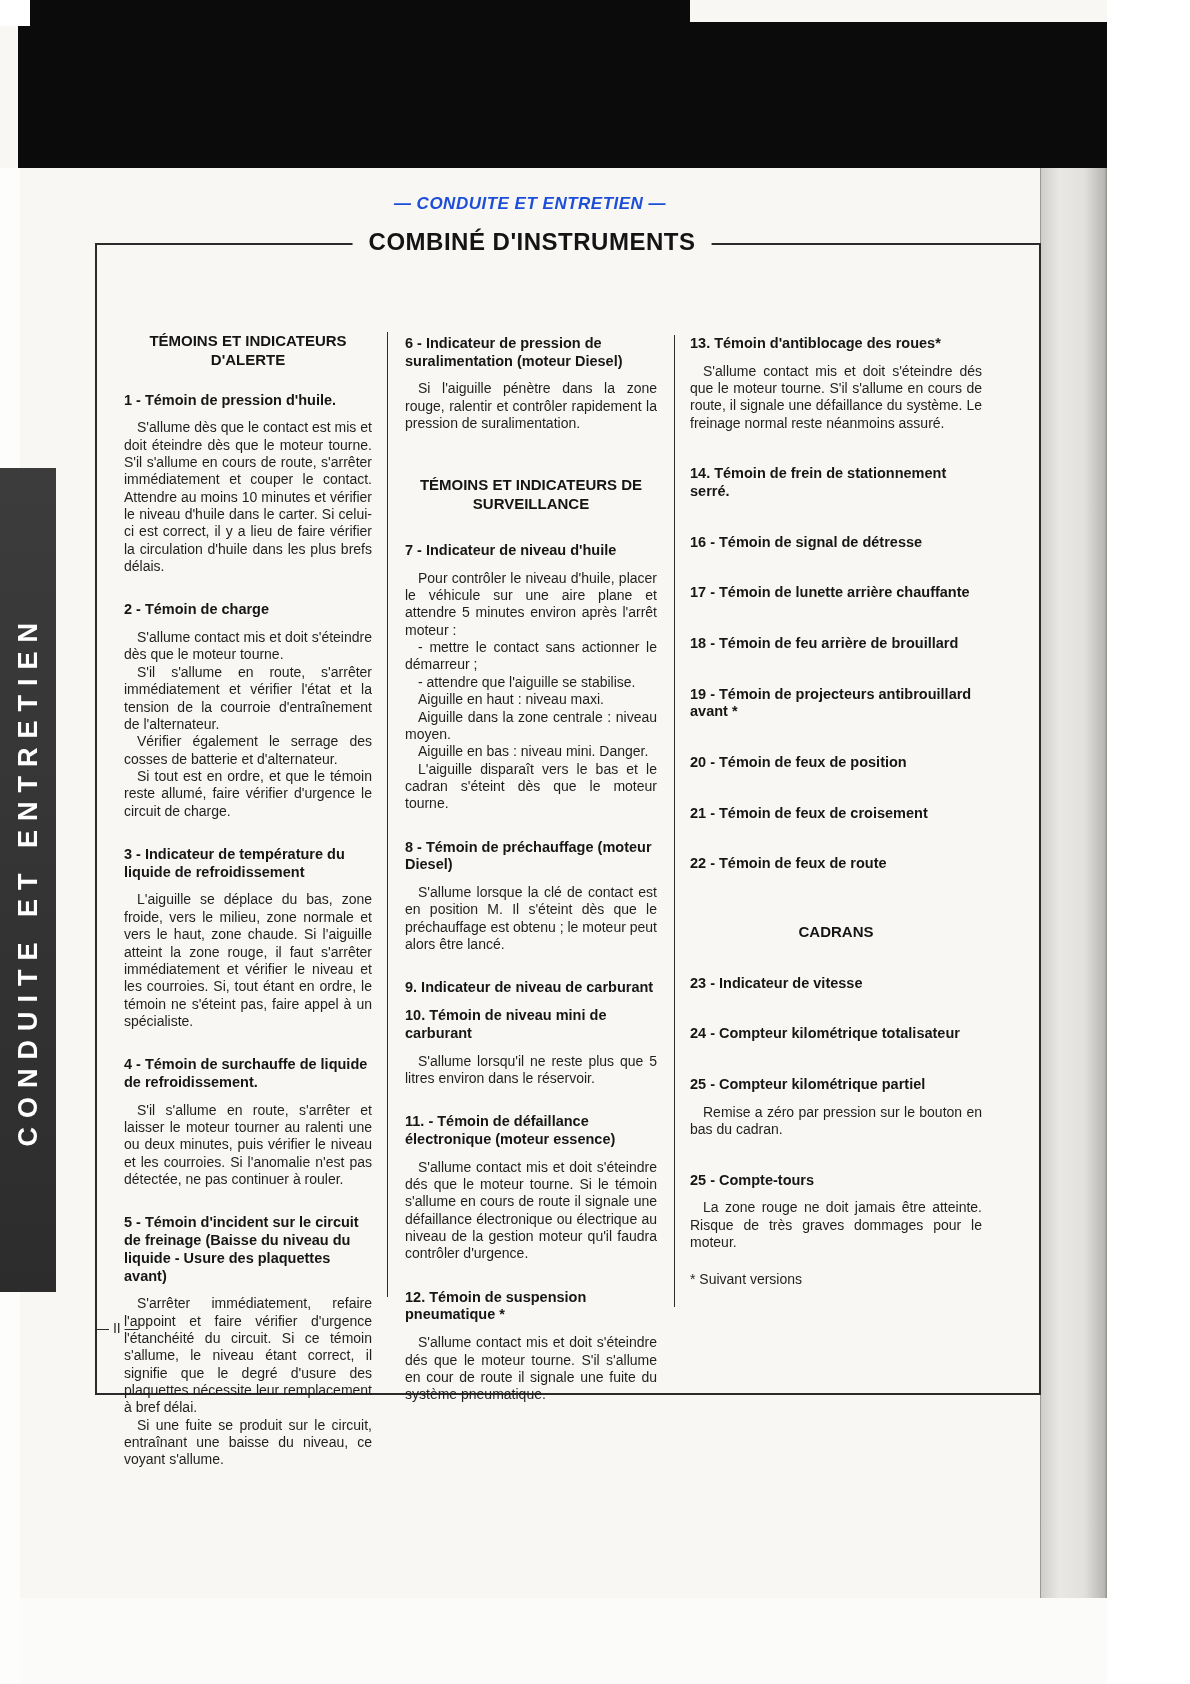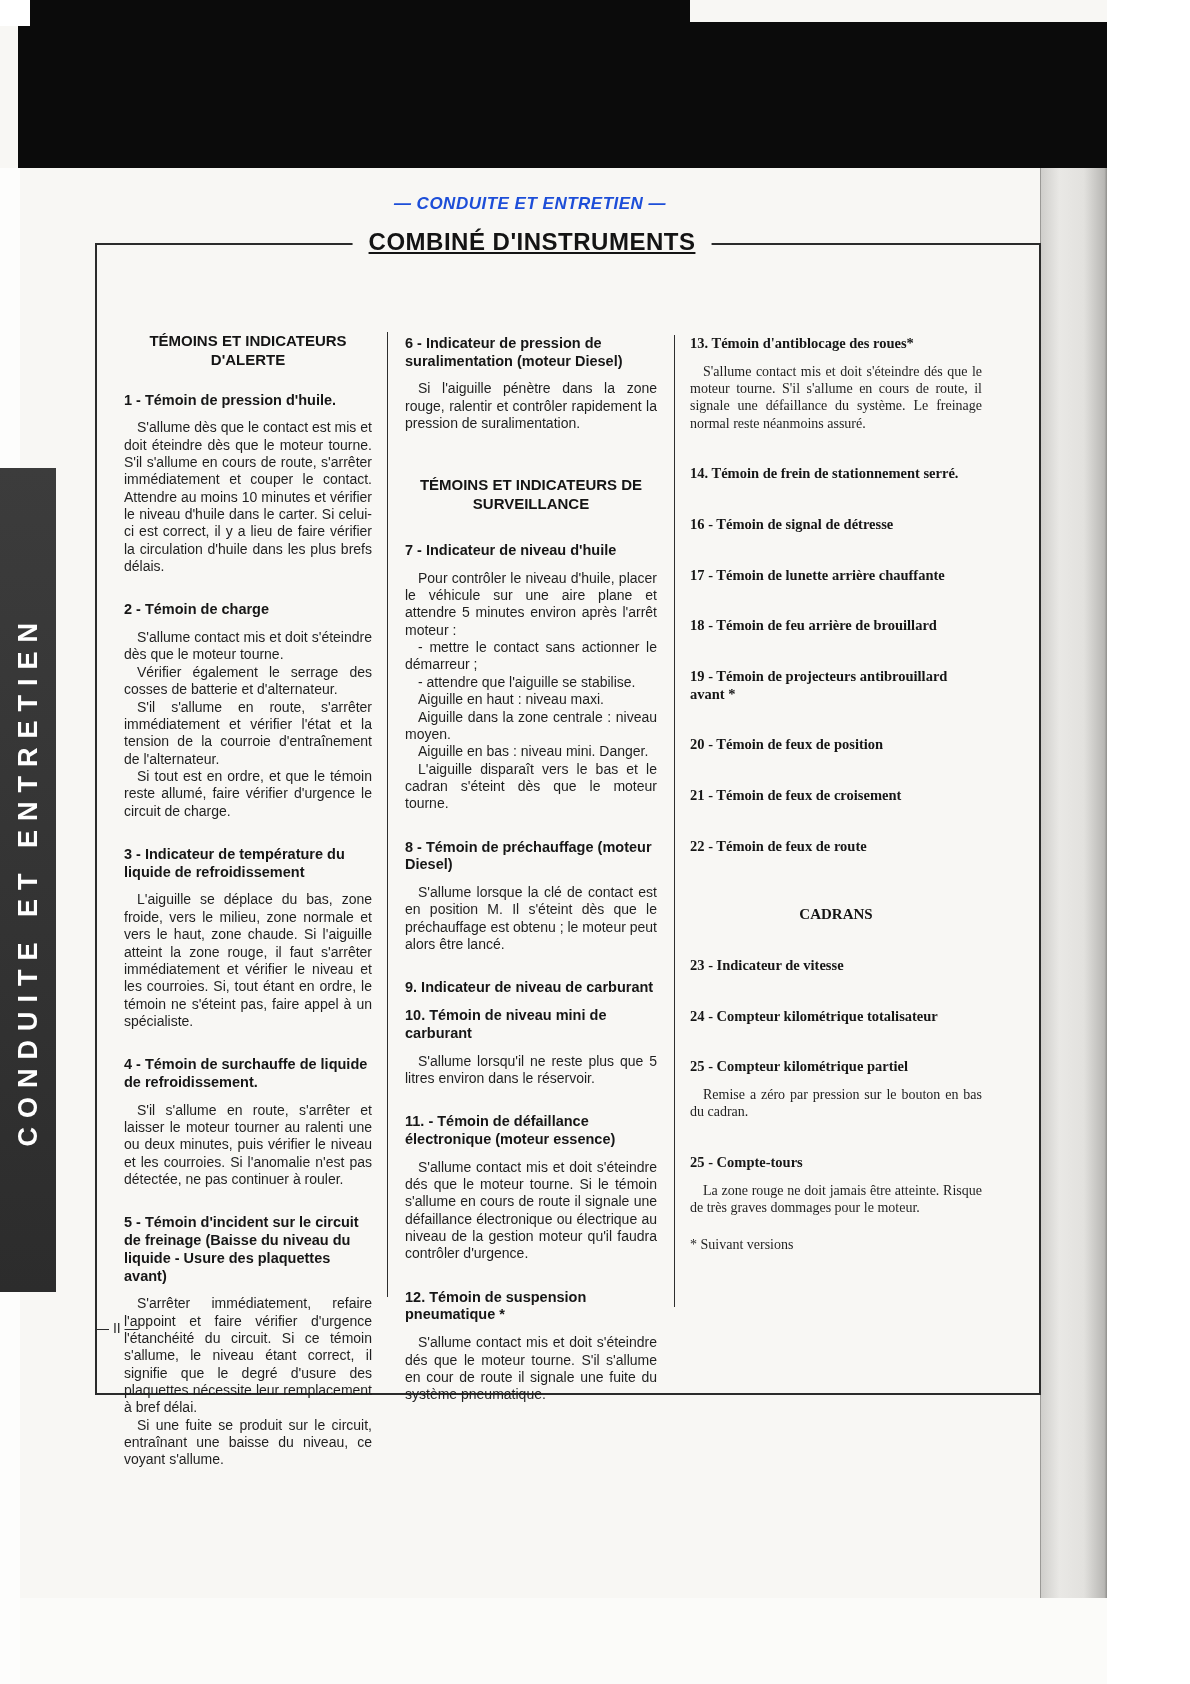--- a/index.html
+++ b/index.html
@@ -39,28 +39,28 @@
     position:absolute; left:95px; top:194px; width:870px; text-align:center;
     font-weight:bold; font-size:17px; letter-spacing:.5px; color:#1d4ed8;font-style:italic;
   }
   .frame {
     position:absolute; left:95px; top:243px; width:942px; height:1148px;
     border:2px solid #2b2b2b; background:transparent;
   }
   .main-title {
     position:absolute; top:-17px; left:calc(50% - 36px); transform:translateX(-50%);
     background:#f8f7f4; padding:0 16px; white-space:nowrap;
-    font-weight:bold; font-size:24px; letter-spacing:.5px; color:#141414;text-decoration:underline;
+    font-weight:bold; font-size:24px; letter-spacing:.5px; color:#141414;
   }
 
   
   .col { position:absolute; }
   .col-1 { left:27px;  top:87px; width:248px; }
   .col-2 { left:308px; top:90px; width:252px; }
-  .col-3 { left:593px; top:90px; width:292px;font-family:Liberation Serif, serif; }
+  .col-3 { left:593px; top:90px; width:292px; }
   .divider { position:absolute; width:0; border-left:1.5px solid #2e2e2e; }
   .divider-1 { left:290px; top:87px; height:965px; }
   .divider-2 { left:577px; top:90px; height:972px; }
 
   .blk { font-size:14px; line-height:1.24; }
   .section-title {
     text-align:center; font-weight:bold; font-size:15px; line-height:1.25;
     margin:0 0 22px 0; color:#141414;
   }
   .item-heading { font-weight:bold; font-size:14.5px; line-height:1.22; margin:8px 0 10px 0; color:#161616; }
@@ -106,22 +106,22 @@
 
     <div class="divider divider-1"></div>
     <div class="divider divider-2"></div>
 
     <div class="col col-1">
         <div class="blk section-title">TÉMOINS ET INDICATEURS D'ALERTE</div>
         <div class="blk item-heading">1 - Témoin de pression d'huile.</div>
         <div class="blk paragraph">S'allume dès que le contact est mis et doit éteindre dès que le moteur tourne. S'il s'allume en cours de route, s'arrêter immédiatement et couper le contact. Attendre au moins 10 minutes et vérifier le niveau d'huile dans le carter. Si celui-ci est correct, il y a lieu de faire vérifier la circulation d'huile dans les plus brefs délais.</div>
         <div class="blk item-heading">2 - Témoin de charge</div>
         <div class="blk paragraph">S'allume contact mis et doit s'éteindre dès que le moteur tourne.</div>
+        <div class="blk paragraph">S'il s'allume en route, s'arrêter immédiatement et vérifier l'état et la tension de la courroie d'entraînement de l'alternateur.</div>
         <div class="blk paragraph">Vérifier également le serrage des cosses de batterie et d'alternateur.</div>
-        <div class="blk paragraph">S'il s'allume en route, s'arrêter immédiatement et vérifier l'état et la tension de la courroie d'entraînement de l'alternateur.</div>
         <div class="blk paragraph">Si tout est en ordre, et que le témoin reste allumé, faire vérifier d'urgence le circuit de charge.</div>
         <div class="blk item-heading">3 - Indicateur de température du liquide de refroidissement</div>
         <div class="blk paragraph">L'aiguille se déplace du bas, zone froide, vers le milieu, zone normale et vers le haut, zone chaude. Si l'aiguille atteint la zone rouge, il faut s'arrêter immédiatement et vérifier le niveau et les courroies. Si, tout étant en ordre, le témoin ne s'éteint pas, faire appel à un spécialiste.</div>
         <div class="blk item-heading">4 - Témoin de surchauffe de liquide de refroidissement.</div>
         <div class="blk paragraph">S'il s'allume en route, s'arrêter et laisser le moteur tourner au ralenti une ou deux minutes, puis vérifier le niveau et les courroies. Si l'anomalie n'est pas détectée, ne pas continuer à rouler.</div>
         <div class="blk item-heading">5 - Témoin d'incident sur le circuit de freinage (Baisse du niveau du liquide - Usure des plaquettes avant)</div>
         <div class="blk paragraph">S'arrêter immédiatement, refaire l'appoint et faire vérifier d'urgence l'étanchéité du circuit. Si ce témoin s'allume, le niveau étant correct, il signifie que le degré d'usure des plaquettes nécessite leur remplacement à bref délai.</div>
         <div class="blk paragraph">Si une fuite se produit sur le circuit, entraînant une baisse du niveau, ce voyant s'allume.</div>
       </div>
     <div class="col col-2">

